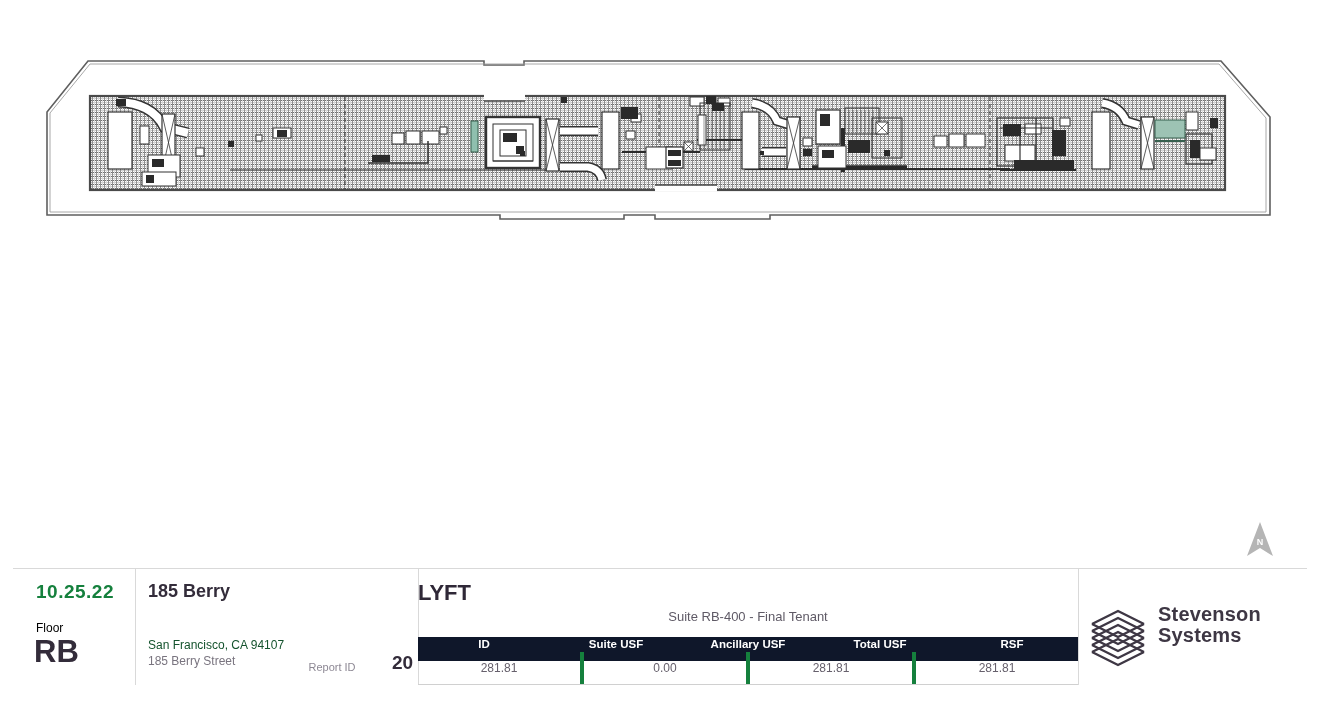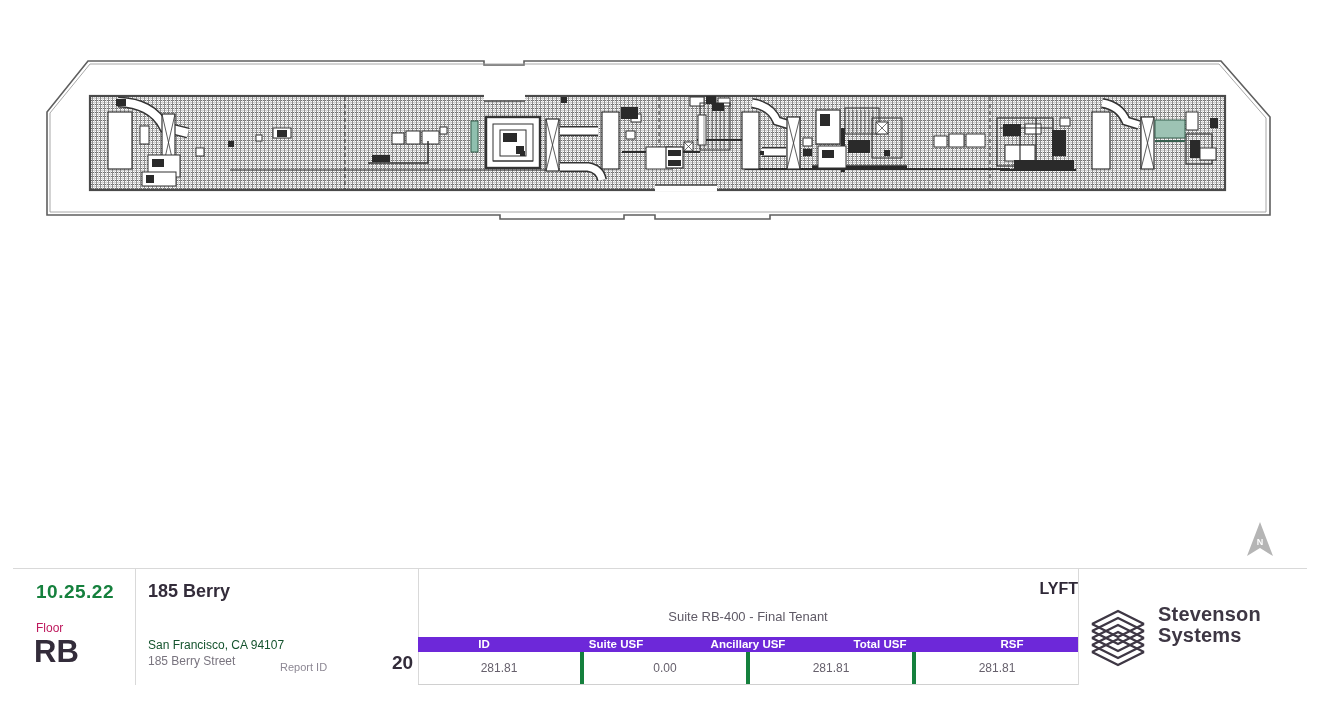--- a/index.html
+++ b/index.html
@@ -9,33 +9,33 @@
 
   
   .plan { position:absolute; left:0; top:0; width:1320px; height:560px; }
 
   
   .footer-rule { position:absolute; left:13px; top:568px; width:1294px; height:1px; background:#d9d9d9; }
   .vdiv { position:absolute; top:568px; width:1px; height:117px; background:#d9d9d9; }
   .vdiv1 { left:135px; } .vdiv2 { left:418px; } .vdiv3 { left:1078px; }
 
   .date-text { position:absolute; left:36px; top:581px; font-size:19px; font-weight:bold; color:#15803d; letter-spacing:0.5px; }
-  .floor-label { position:absolute; left:36px; top:621px; font-size:12px; color:#be185d; }
+  .floor-label { position:absolute; left:36px; top:621px; font-size:12px; color:#000000; }
   .floor-value { position:absolute; left:34px; top:634px; font-size:31px; font-weight:bold; color:#332c3a; }
 
   .bldg-name { position:absolute; left:148px; top:581px; font-size:18px; font-weight:bold; color:#332c3a; }
   .addr1 { position:absolute; left:148px; top:622px; font-size:12px; color:#79747f;margin-top:32px; }
   .addr2 { position:absolute; left:148px; top:638px; font-size:12px; color:#14532d; }
-  .report-label { position:absolute; left:280px; top:661px; width:104px; text-align:left; font-size:11px; color:#8d8894; }
+  .report-label { position:absolute; left:280px; top:661px; width:104px; text-align:center; font-size:11px; color:#8d8894; }
   .report-value { position:absolute; left:392px; top:652px; font-size:19px; font-weight:bold; color:#332c3a; }
 
   .tenant { position:absolute; left:418px; top:576px; width:660px; }
-  .tenant-name { position:absolute; left:0; top:4px; width:660px; text-align:right; font-size:16px; font-weight:bold; color:#2f2837; }
+  .tenant-name { position:absolute; left:0; top:4px; width:660px; text-align:left; font-size:22px; font-weight:bold; color:#2f2837; }
   .tenant-suite { position:absolute; left:0; top:33px; width:660px; text-align:center; font-size:13px; color:#5f5a66; }
-  .thead { position:absolute; left:0; top:61px; width:660px; height:15px; background:#6d28d9; display:flex; }
+  .thead { position:absolute; left:0; top:61px; width:660px; height:24px; background:#0f172a; display:flex; }
   .thead .cell { flex:1; text-align:center; font-size:11.5px; font-weight:bold; color:#ffffff; line-height:15px; }
   .trow { position:absolute; left:0; top:76px; width:660px; height:33px; display:flex; border-bottom:1px solid #d0d0d0; }
   .trow .cell { flex:1; text-align:center; font-size:12px; color:#66606c; line-height:32px; }
   .trow .cell + .cell { border-left:4px solid #15803d; }
 
   .logo { position:absolute; left:1090px; top:604px; display:flex; }
   .logo-text { position:absolute; left:1158px; top:604px; font-size:20px; font-weight:bold; color:#3e3744; line-height:21px; letter-spacing:0.2px; }
   .north { position:absolute; left:1242px; top:518px; }
 </style>
 </head>

